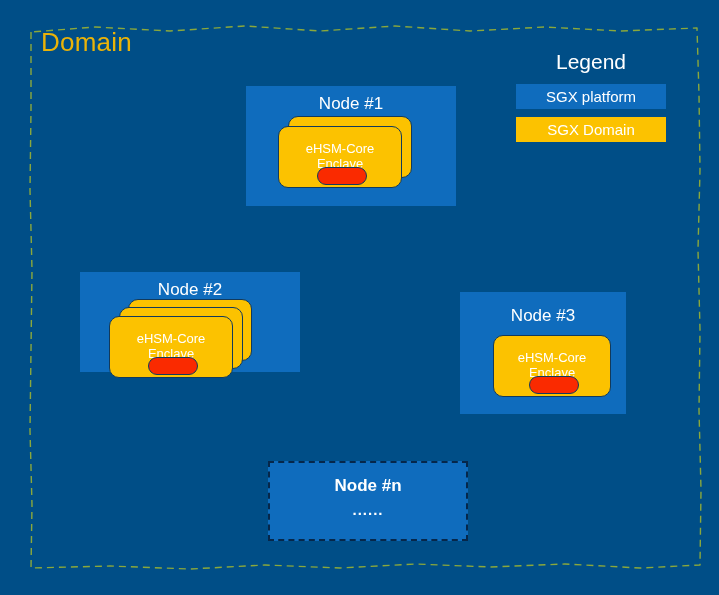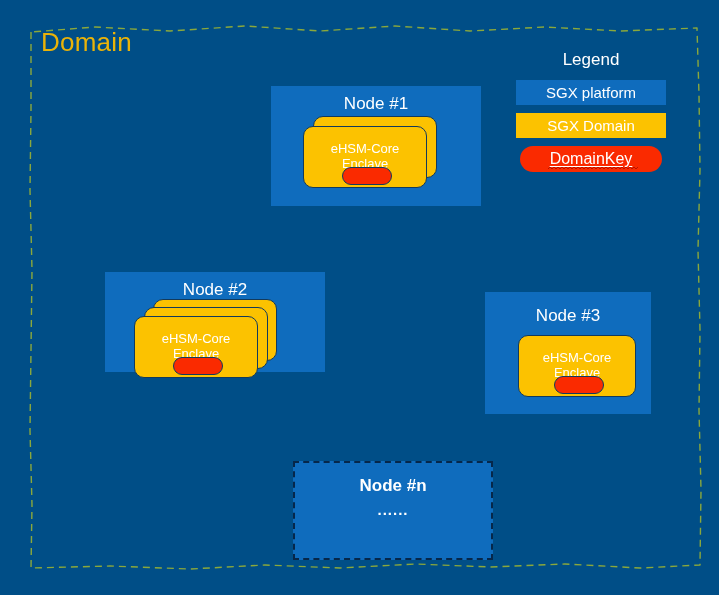--- a/index.html
+++ b/index.html
@@ -18,53 +18,53 @@
   
   .domain-title{
     position:absolute;left:41px;top:27px;
     font-size:26px;color:#eab308;letter-spacing:0.2px;
     white-space:nowrap;
   }
 
   
   .legend{position:absolute;left:516px;top:50px;width:150px;}
   .legend-title{
-    text-align:center;color:#ffffff;font-size:17px;
+    text-align:center;color:#ffffff;font-size:21px;
     margin-bottom:10px;
   }
   .legend-row{margin-bottom:8px;display:flex;justify-content:center;}
   .legend-swatch{
     width:150px;height:25px;line-height:25px;text-align:center;
     color:#ffffff;font-size:15px;box-sizing:border-box;
   }
   .sw-platform{background:#0f6cbd;}
   .sw-enclave{background:#fcc200;}
   .sw-key{
     width:142px;height:26px;line-height:26px;background:#fa2a00;
     border-radius:13px;font-size:16px;position:relative;
   }
   .sw-key .kw{ text-decoration:underline; text-underline-offset:2px; }
   .squiggle{
     position:absolute;left:28px;right:28px;bottom:2px;height:4px;
   }
 
   
-  .node{position:absolute;background:#0f6cbd;box-sizing:border-box;margin-left:25px;}
+  .node{position:absolute;background:#0f6cbd;box-sizing:border-box;}
   .node-title{
     position:absolute;left:0;right:0;text-align:center;
     color:#ffffff;font-size:17px;
   }
   #node1{left:246px;top:86px;width:210px;height:120px;}
   #node1 .node-title{top:8px;}
   #node2{left:80px;top:272px;width:220px;height:100px;}
   #node2 .node-title{top:8px;}
   #node3{left:460px;top:292px;width:166px;height:122px;}
   #node3 .node-title{top:14px;}
   #noden{
-    left:268px;top:461px;width:200px;height:99px;
+    left:268px;top:461px;width:200px;height:80px;
     border:2px dashed #06274a;
   }
   #noden .node-title{top:13px;font-weight:bold;}
   .node-dots{
     position:absolute;left:0;right:0;top:38px;text-align:center;
     color:#ffffff;font-size:15px;letter-spacing:1px;font-weight:bold;
   }
 
   
   .enclave-stack{position:absolute;}
@@ -105,31 +105,20 @@
     <div class="legend-title">Legend</div>
 
     <div class="legend-row">
       <div class="legend-swatch sw-platform">SGX platform</div>
     </div>
 
     <div class="legend-row">
       <div class="legend-swatch sw-enclave">SGX Domain</div>
     </div>
 
-    <div class="legend-row">
-      <div class="legend-swatch sw-key">
-        <span class="kw">DomainKey</span>
-        <svg class="squiggle" viewBox="0 0 90 4" preserveAspectRatio="none" xmlns="http://www.w3.org/2000/svg">
-          <path d="M0,3 L2,1 L4,3 L6,1 L8,3 L10,1 L12,3 L14,1 L16,3 L18,1 L20,3 L22,1
-                   L24,3 L26,1 L28,3 L30,1 L32,3 L34,1 L36,3 L38,1 L40,3 L42,1 L44,3
-                   L46,1 L48,3 L50,1 L52,3 L54,1 L56,3 L58,1 L60,3 L62,1 L64,3 L66,1
-                   L68,3 L70,1 L72,3 L74,1 L76,3 L78,1 L80,3 L82,1 L84,3 L86,1 L88,3 L90,1" fill="none" stroke="#b81400" stroke-width="1"></path>
-        </svg>
-      </div>
-    </div>
   </div>
 
   <div class="node" id="node1">
     <div class="node-title">Node #1</div>
 
     <div class="enclave-stack">
 
       <div class="enclave" style="left:42px;top:30px;width:124px;height:62px;"></div>
 
       <div class="enclave" style="left:32px;top:40px;width:124px;height:62px;">

